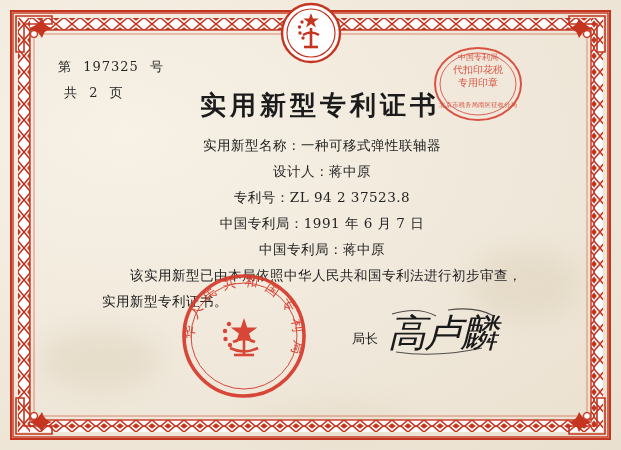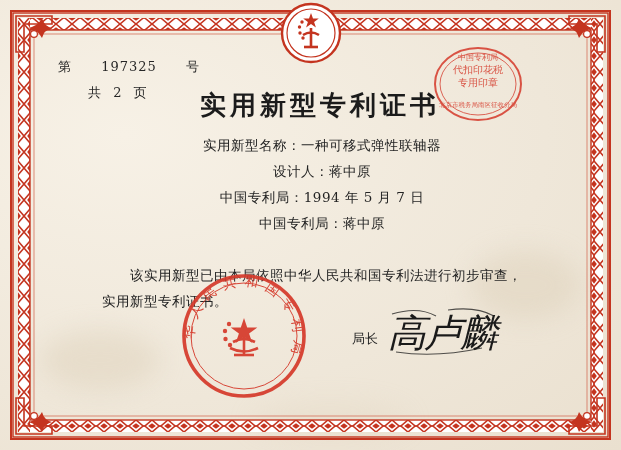--- a/index.html
+++ b/index.html
@@ -75,21 +75,20 @@
     color: #262626;
     font-family: "DejaVu Serif", "Liberation Serif", serif;
   }
   .page-line {
     position: absolute;
     left: 24px; top: 44px;
     font-size: 13px;
     letter-spacing: 1px;
     color: #262626;
     font-family: "DejaVu Serif", "Liberation Serif", serif;
-    margin-left: 24px;
   }
   .title {
     position: absolute;
     left: 120px; top: 48px;
     width: 320px;
     text-align: center;
     font-size: 26px;
     font-weight: bold;
     letter-spacing: 4px;
     color: #1b1b1b;
@@ -244,41 +243,44 @@
       <path d="M31 26 L31 46"></path>
       <path d="M23 33 q8 -5 16 0"></path>
       <path d="M24 45 L38 45"></path>
     </g>
   </svg>
 
   <div class="content">
 
     <div class="num-line">
       <span>第</span>
-      <span style="margin:0 24px;">197325</span>
+      <span style="margin:0 6px;">197325</span>
       <span>号</span>
     </div>
 
     <div class="page-line">
       <span>共</span>
       <span style="margin:0 6px;">2</span>
       <span>页</span>
     </div>
 
     <div class="title">实用新型专利证书</div>
 
     <div class="fields">
       <div class="row">
         <span>实用新型名称：</span><span>一种可移式弹性联轴器</span>
       </div>
       <div class="row">
         <span>设计人：</span><span>蒋中原</span>
       </div>
       <div class="row">
-        <span>中国专利局：</span><span>1994 年 5 月 7 日</span>
+        <span>专利号：</span><span>ZL 94 2 37523.8</span>
+      </div>
+      <div class="row">
+        <span>中国专利局：</span><span>1991 年 6 月 7 日</span>
       </div>
       <div class="row">
         <span>中国专利局：</span><span>蒋中原</span>
       </div>
     </div>
 
     <div class="para">
       <span class="indent">该实用新型已由本局依照中华人民共和国专利法进行初步审查，</span>
       <span class="second">实用新型专利证书。</span>
     </div>

